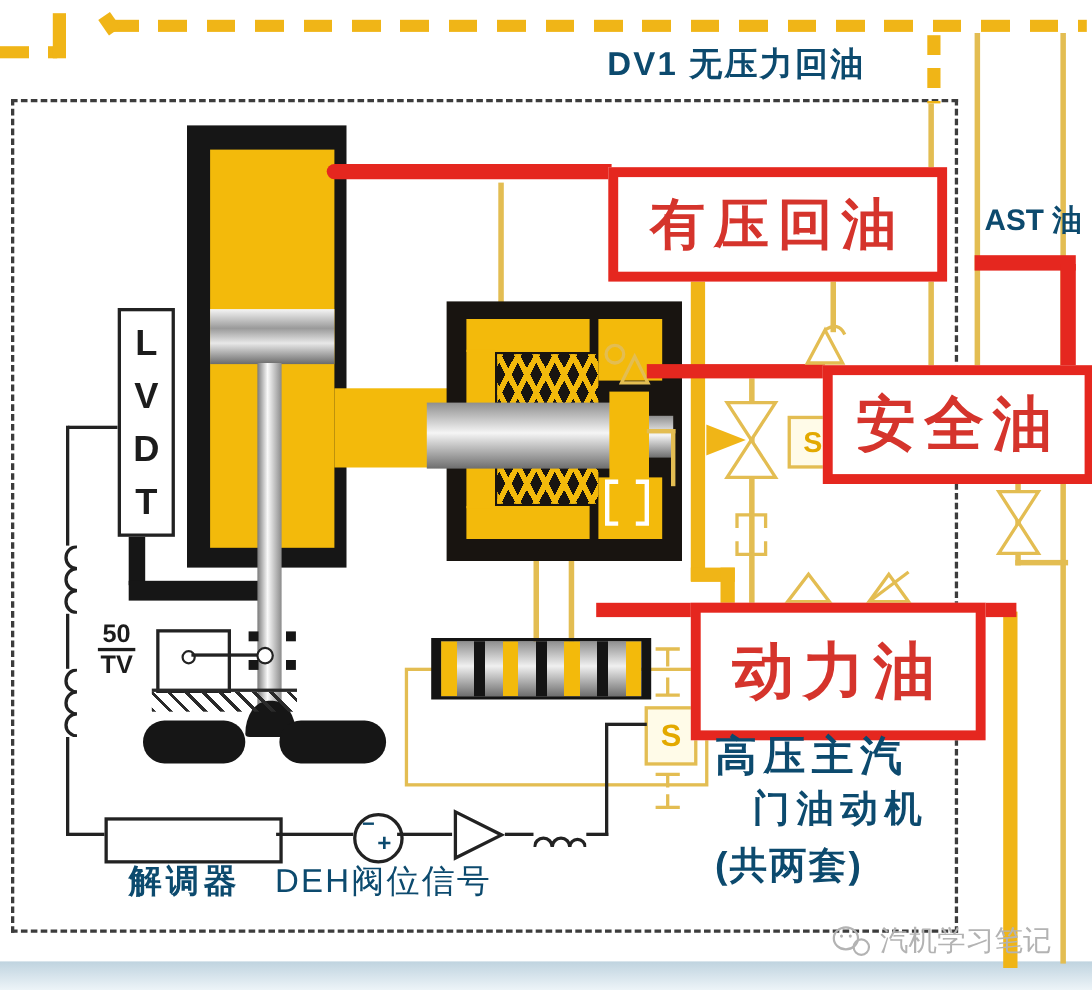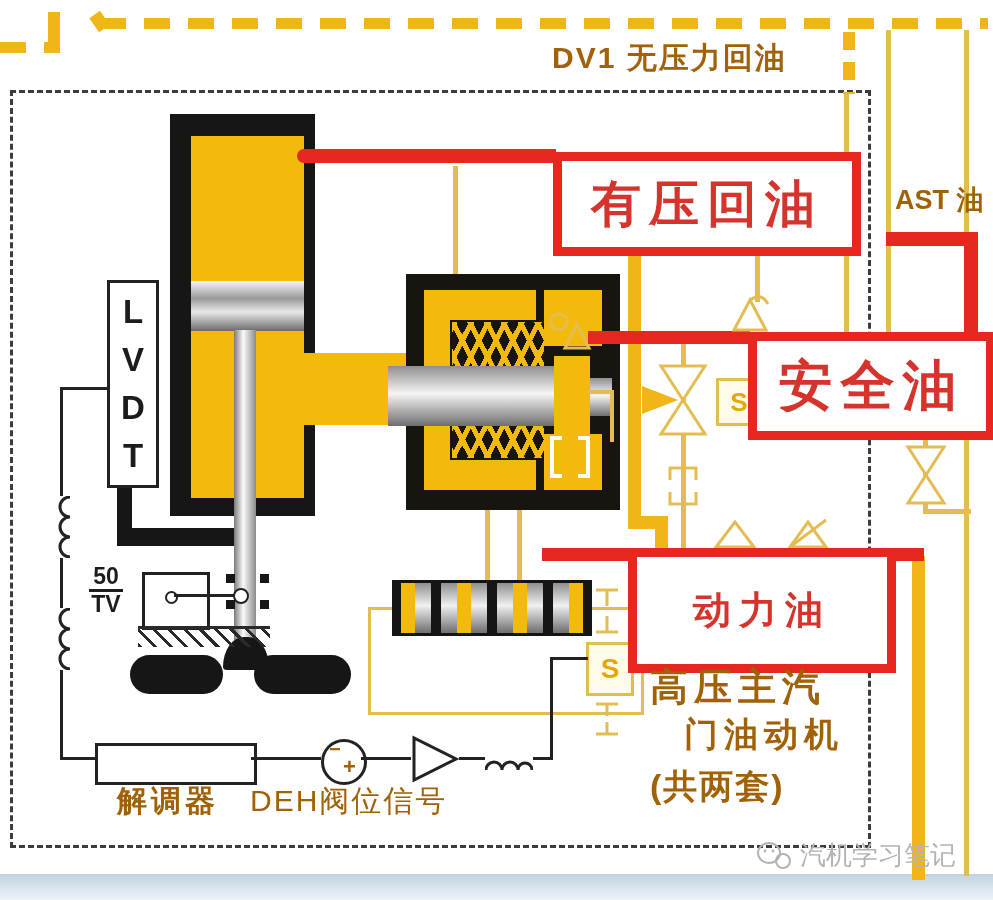--- a/index.html
+++ b/index.html
@@ -27,21 +27,21 @@
       repeating-linear-gradient(117deg,var(--component-yellow) 0 5px,transparent 5px 15px);}
   .wire{position:absolute;background:#222;}
   .wbox{position:absolute;background:#fff;border:3px solid #222;}
   .circ{position:absolute;background:#fff;border:3px solid #222;border-radius:50%;}
   .smallcirc{position:absolute;background:#fff;border:2px solid #222;border-radius:50%;}
   .hatch{position:absolute;border-top:3px solid #2a2a2a;
          background:repeating-linear-gradient(45deg,#2a2a2a 0 3px,transparent 3px 11px);}
   .sbox{position:absolute;background:#fffbe8;border:3px solid var(--pipe-yellow-thin);
         display:flex;align-items:center;justify-content:center;
         color:#e3a900;font-weight:bold;}
-  .lbl{position:absolute;color:#a16207;font-weight:bold;white-space:nowrap;}
+  .lbl{position:absolute;color:#0c4a6e;font-weight:bold;white-space:nowrap;}
   .lever{position:absolute;background:#161616;border-radius:20px;}
   .foot{position:absolute;background:#161616;border-radius:50% 50% 10% 10% / 100% 100% 10% 10%;}
   .enclosure{position:absolute;border:3px dashed #3c3c3c;}
   .servo-rect{position:absolute;border:3px solid var(--pipe-yellow-thin);}
   .servo-cyl{position:absolute;border:3px solid #141414;
      background:
        repeating-linear-gradient(90deg,var(--component-yellow) 0 14px,transparent 14px 30px,#141414 30px 40px,transparent 40px 56px),
        linear-gradient(180deg,#8f8f8f,#f0f0f0 45%,#6e6e6e);
      border-left:9px solid #141414;border-right:9px solid #141414;}
   .lvdt{position:absolute;background:#fff;border:3px solid #222;display:flex;flex-direction:column;
@@ -207,21 +207,21 @@
   <div class="wire" style="left:174px;top:594px;width:62px;height:3px;"></div>
   <div class="smallcirc" style="left:233px;top:588px;width:12px;height:12px;"></div>
   <div class="hatch" style="left:138px;top:626px;width:132px;height:18px;"></div>
 
   <div class="rbox" style="left:553px;top:152px;width:290px;height:86px;font-size:50px;">
     <span>有压回油</span>
   </div>
   <div class="rbox" style="left:748px;top:332px;width:229px;height:90px;font-size:54px;">
     <span>安全油</span>
   </div>
-  <div class="rbox" style="left:628px;top:548px;width:250px;height:107px;font-size:38px;">
+  <div class="rbox" style="left:628px;top:548px;width:250px;height:107px;font-size:56px;">
     <span>动力油</span>
   </div>
 
   <div class="lbl" style="left:552px;top:38px;font-size:30px;letter-spacing:2px;">DV1 无压力回油</div>
   <div class="lbl" style="left:895px;top:182px;font-size:27px;">AST 油</div>
   <div class="lbl" style="left:650px;top:662px;font-size:38px;letter-spacing:6px;">高压主汽</div>
   <div class="lbl" style="left:684px;top:712px;font-size:34px;letter-spacing:6px;">门油动机</div>
   <div class="lbl" style="left:650px;top:764px;font-size:34px;letter-spacing:2px;">(共两套)</div>
   <div class="lbl" style="left:117px;top:781px;font-size:30px;font-weight:600;letter-spacing:4px;">解调器</div>
   <div class="lbl" style="left:250px;top:781px;font-size:30px;font-weight:400;letter-spacing:2px;">DEH阀位信号</div>

